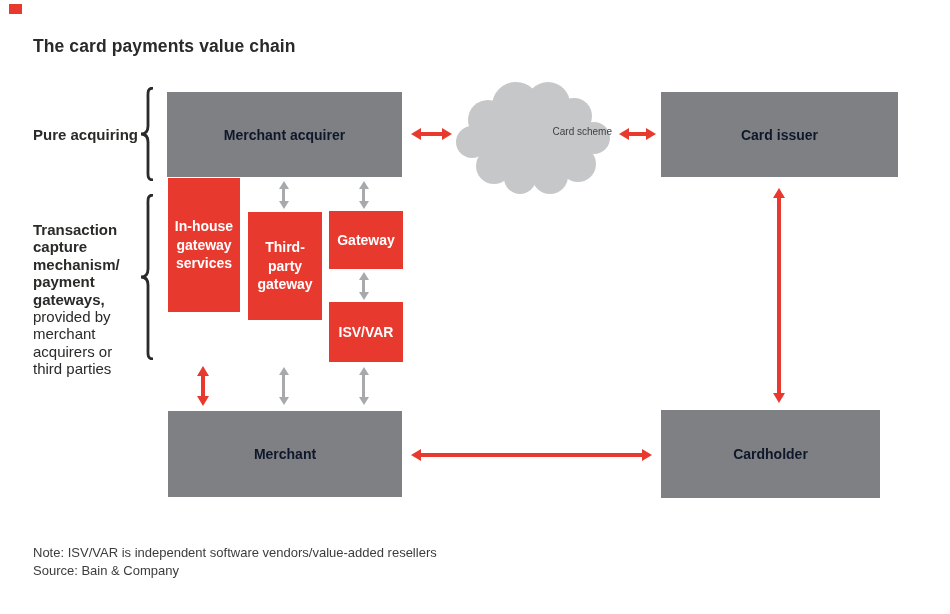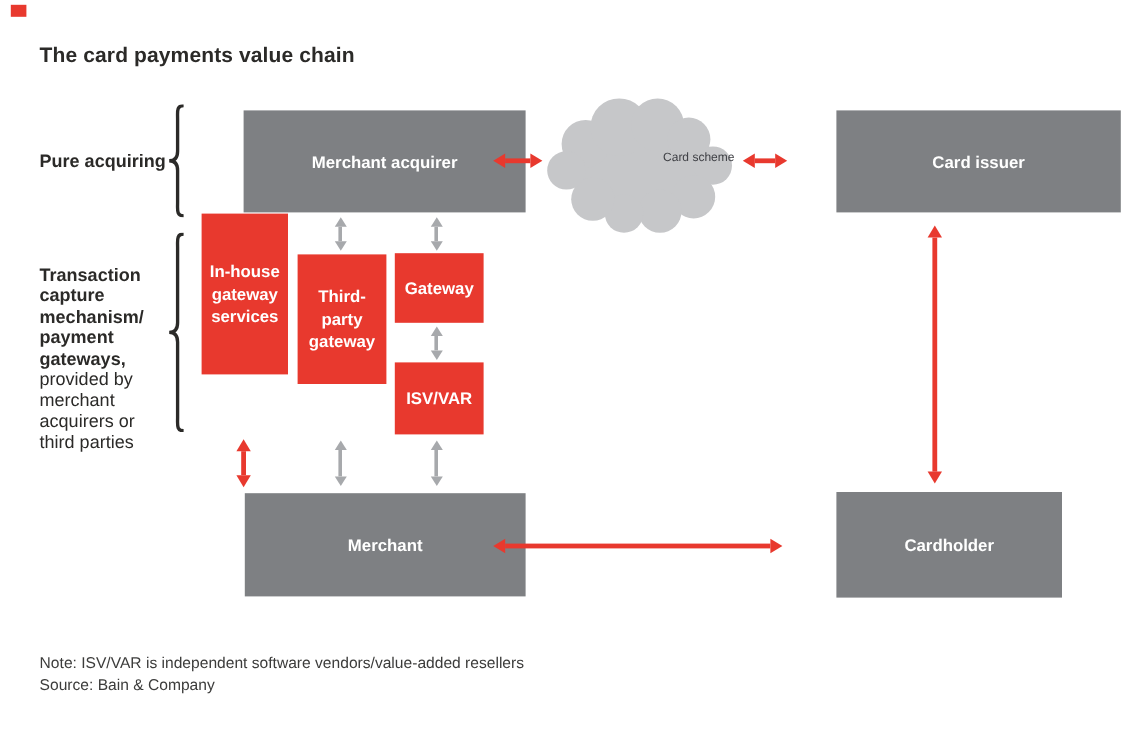--- a/index.html
+++ b/index.html
@@ -9,22 +9,22 @@
   }
   .abs{position:absolute;}
   #fig-mark{left:9px;top:4px;width:13px;height:10px;background:var(--red);}
   #title{left:33px;top:36px;font-size:17.5px;font-weight:bold;color:var(--text_dark);letter-spacing:0.1px;}
   .side-label{color:var(--text_dark);font-size:15px;line-height:1.16;white-space:pre-line;}
   #label-pure{left:33px;top:126px;font-weight:bold;}
   #label-txn{left:33px;top:197px;width:112px;margin-top:24px;}
   #label-txn .b{font-weight:bold;}
   .brace{color:var(--text_dark);}
   .gbox{
-    background:var(--box_gray);color:#ffffff;font-weight:bold;font-size:14px;
-    display:flex;align-items:center;justify-content:center;text-align:center;margin-left:36px;
+    background:var(--box_gray);color:#0f172a;font-weight:bold;font-size:14px;
+    display:flex;align-items:center;justify-content:center;text-align:center;
   }
   .rbox{
     background:var(--red);color:#ffffff;font-weight:bold;font-size:14px;line-height:1.35;
     display:flex;align-items:center;justify-content:center;text-align:center;white-space:pre-line;
   }
   #cloud-label{left:460px;top:126px;width:152px;text-align:right;font-size:10px;color:#3f4045;}
   #cloud-svg{color:var(--cloud_gray);}
   
   .arr{position:absolute;background:var(--c);}
   .arr.red{--c:var(--red);}
@@ -69,21 +69,21 @@
 
   <div class="abs gbox" style="left:167px;top:92px;width:235px;height:85px;">
       <span>Merchant acquirer</span>
     </div>
   <div class="abs gbox" style="left:661px;top:92px;width:237px;height:85px;">
       <span>Card issuer</span>
     </div>
   <div class="abs gbox" style="left:168px;top:411px;width:234px;height:86px;">
       <span>Merchant</span>
     </div>
-  <div class="abs gbox" style="left:661px;top:410px;width:188px;height:88px;justify-content:center;">
+  <div class="abs gbox" style="left:661px;top:410px;width:219px;height:88px;justify-content:center;">
       <span>Cardholder</span>
     </div>
 
   <svg class="abs" id="cloud-svg" style="left:450px;top:72px;" width="168" height="130" viewBox="0 0 168 130">
     <g fill="currentColor">
       <ellipse cx="84" cy="66" rx="62" ry="40"></ellipse>
       <circle cx="38" cy="48" r="20"></circle>
       <circle cx="66" cy="34" r="24"></circle>
       <circle cx="98" cy="32" r="22"></circle>
       <circle cx="124" cy="44" r="18"></circle>

